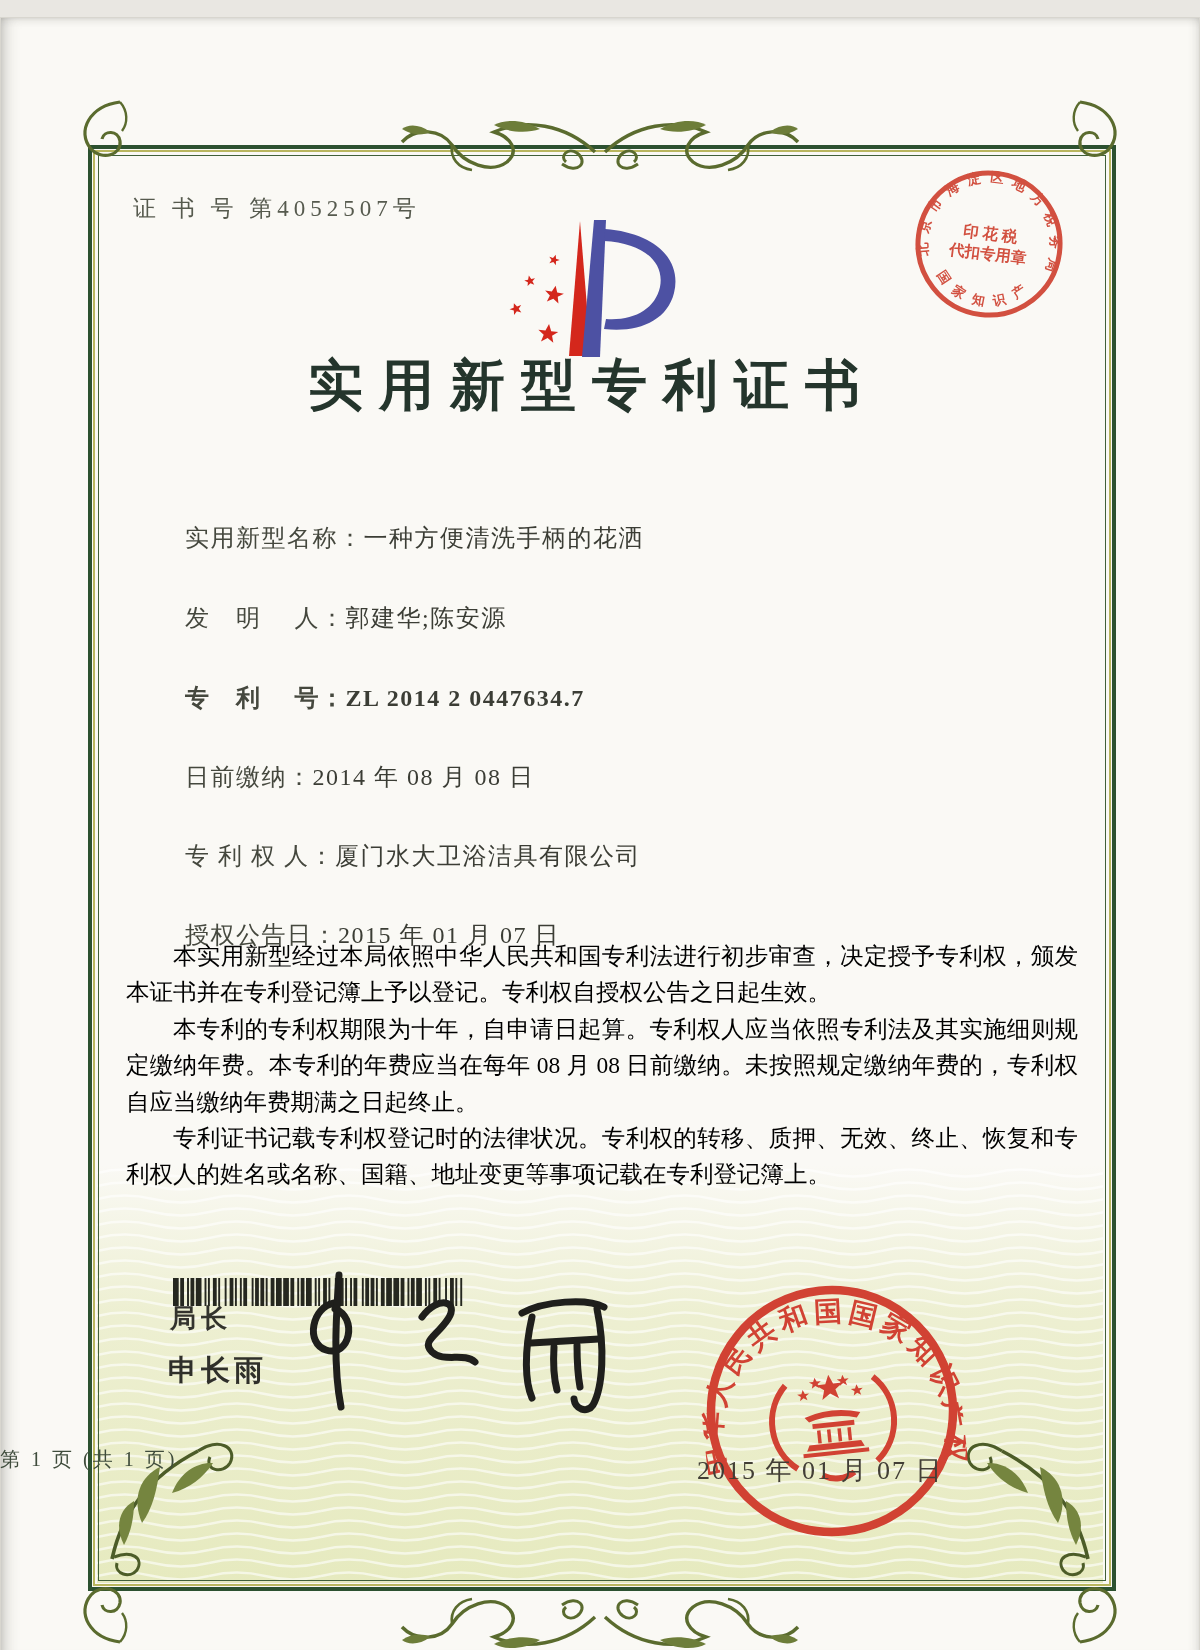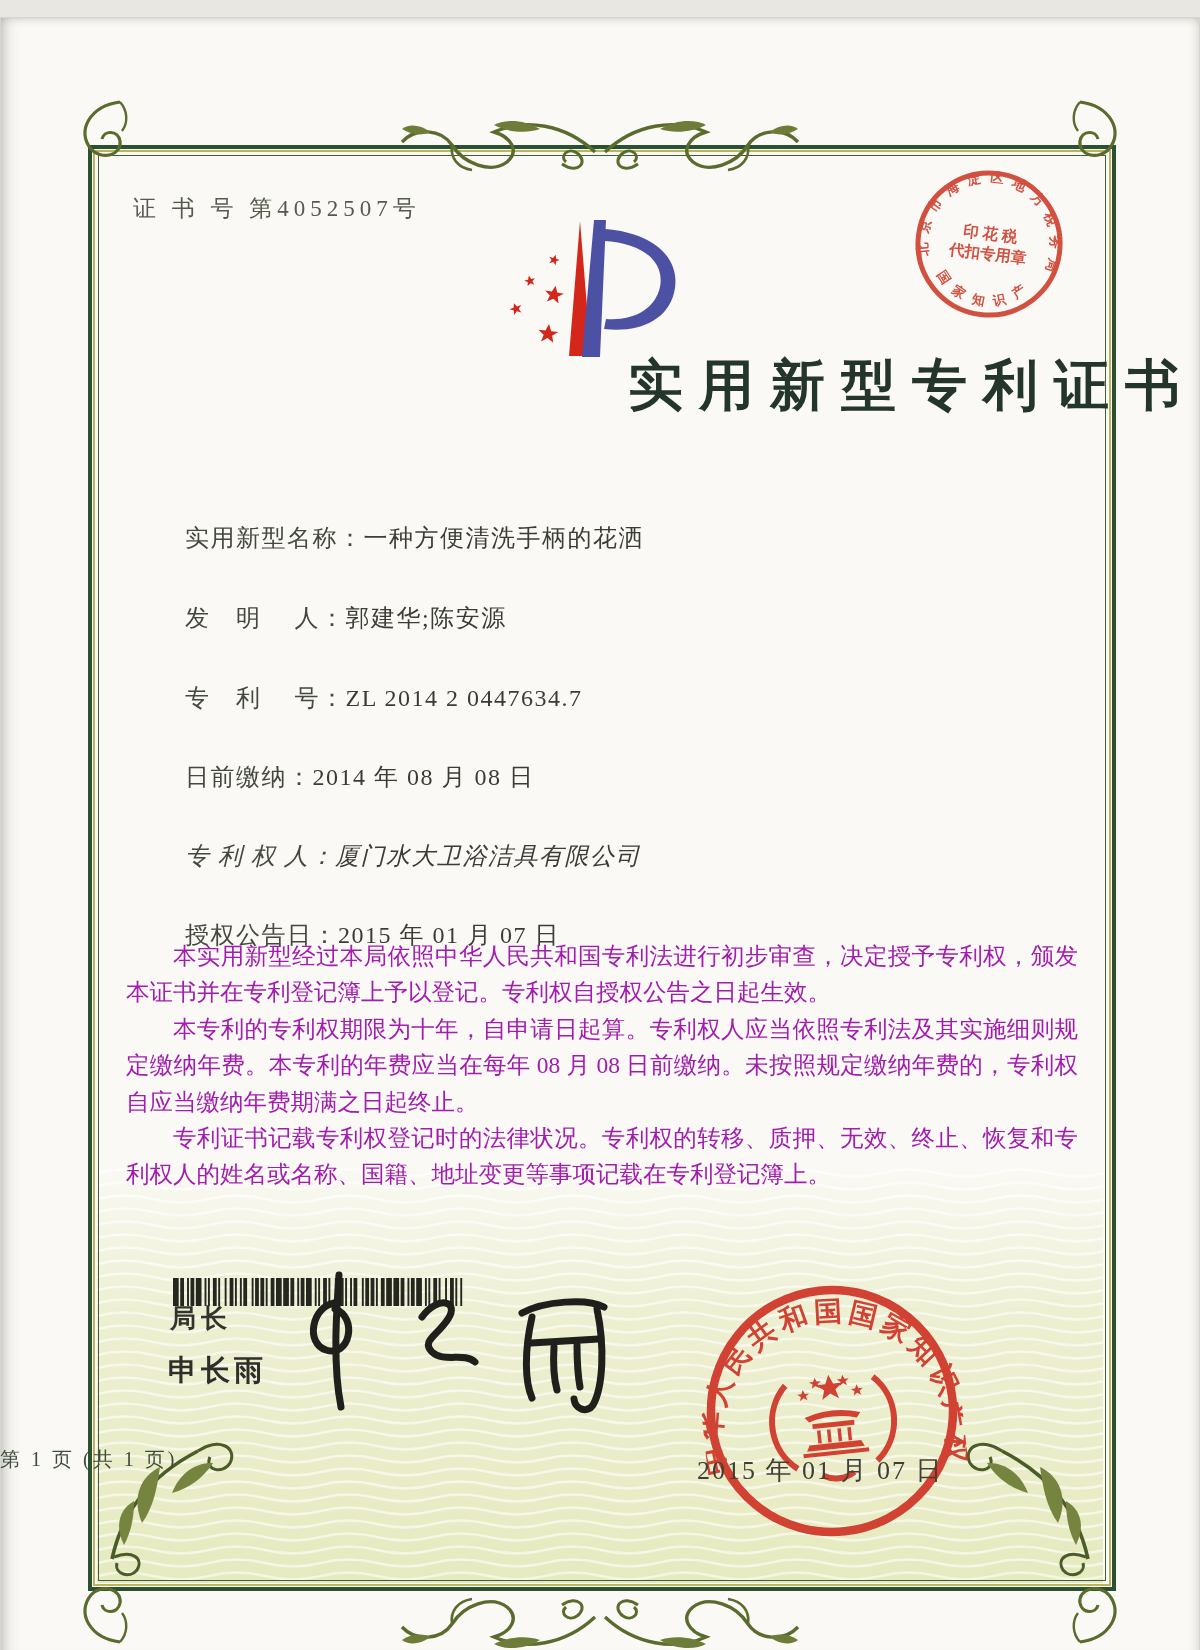--- a/index.html
+++ b/index.html
@@ -18,29 +18,29 @@
   }
   .abs{position:absolute;}
   
   .frame{left:88px;top:128px;width:1028px;height:1446px;border:4px solid #2c5130;}
   .frame-gold{position:absolute;inset:1px;border:2px solid #b9b65e;}
   .frame-thin{position:absolute;inset:6px;border:1px solid #41603a;}
   
   .guilloche{left:97px;top:1148px;width:1006px;height:418px;}
   
   .cert-no{left:133px;top:176px;font-size:23px;letter-spacing:5px;color:#565a4e;}
-  .title{left:0;right:4px;top:332px;text-align:right;font-size:55px;font-weight:bold;
+  .title{left:0;right:16px;top:332px;text-align:center;font-size:55px;font-weight:bold;
          letter-spacing:16px;color:#24352c;}
   
   .field{left:155px;font-size:24px;color:#45483e;letter-spacing:1.5px;white-space:pre;}
   .field .val{color:#3b3d35;}
-  .f0{top:478px;} .f1{top:558px;} .f2{top:638px;} .f3{top:717px;} .f4{top:796px;font-style:italic;} .f5{top:875px;}
+  .f0{top:478px;} .f1{top:558px;} .f2{top:638px;font-weight:bold;} .f3{top:717px;} .f4{top:796px;} .f5{top:875px;}
   
   .paras{left:126px;top:921px;width:952px;font-size:23.5px;line-height:36.4px;
-         color:#a21caf;text-align:justify;}
+         color:#000000;text-align:justify;}
   .paras p{margin:0;text-indent:2em;}
   
   .barcode{left:173px;top:1261px;width:292px;height:28px;}
   .issuer-title{left:170px;top:1284px;font-size:26px;letter-spacing:5px;color:#33332d;
         font-family:"Liberation Sans","DejaVu Sans",sans-serif;font-weight:600;}
   .issuer-name{left:168px;top:1334px;font-size:29px;letter-spacing:4px;color:#2f2f2a;
         font-family:"Liberation Sans","DejaVu Sans",sans-serif;font-weight:600;}
   .signature{left:272px;top:1238px;}
   .seal{left:702px;top:1264px;}
   .seal-date{left:697px;top:1436px;font-size:26px;letter-spacing:2px;color:#423e36;z-index:5;}

